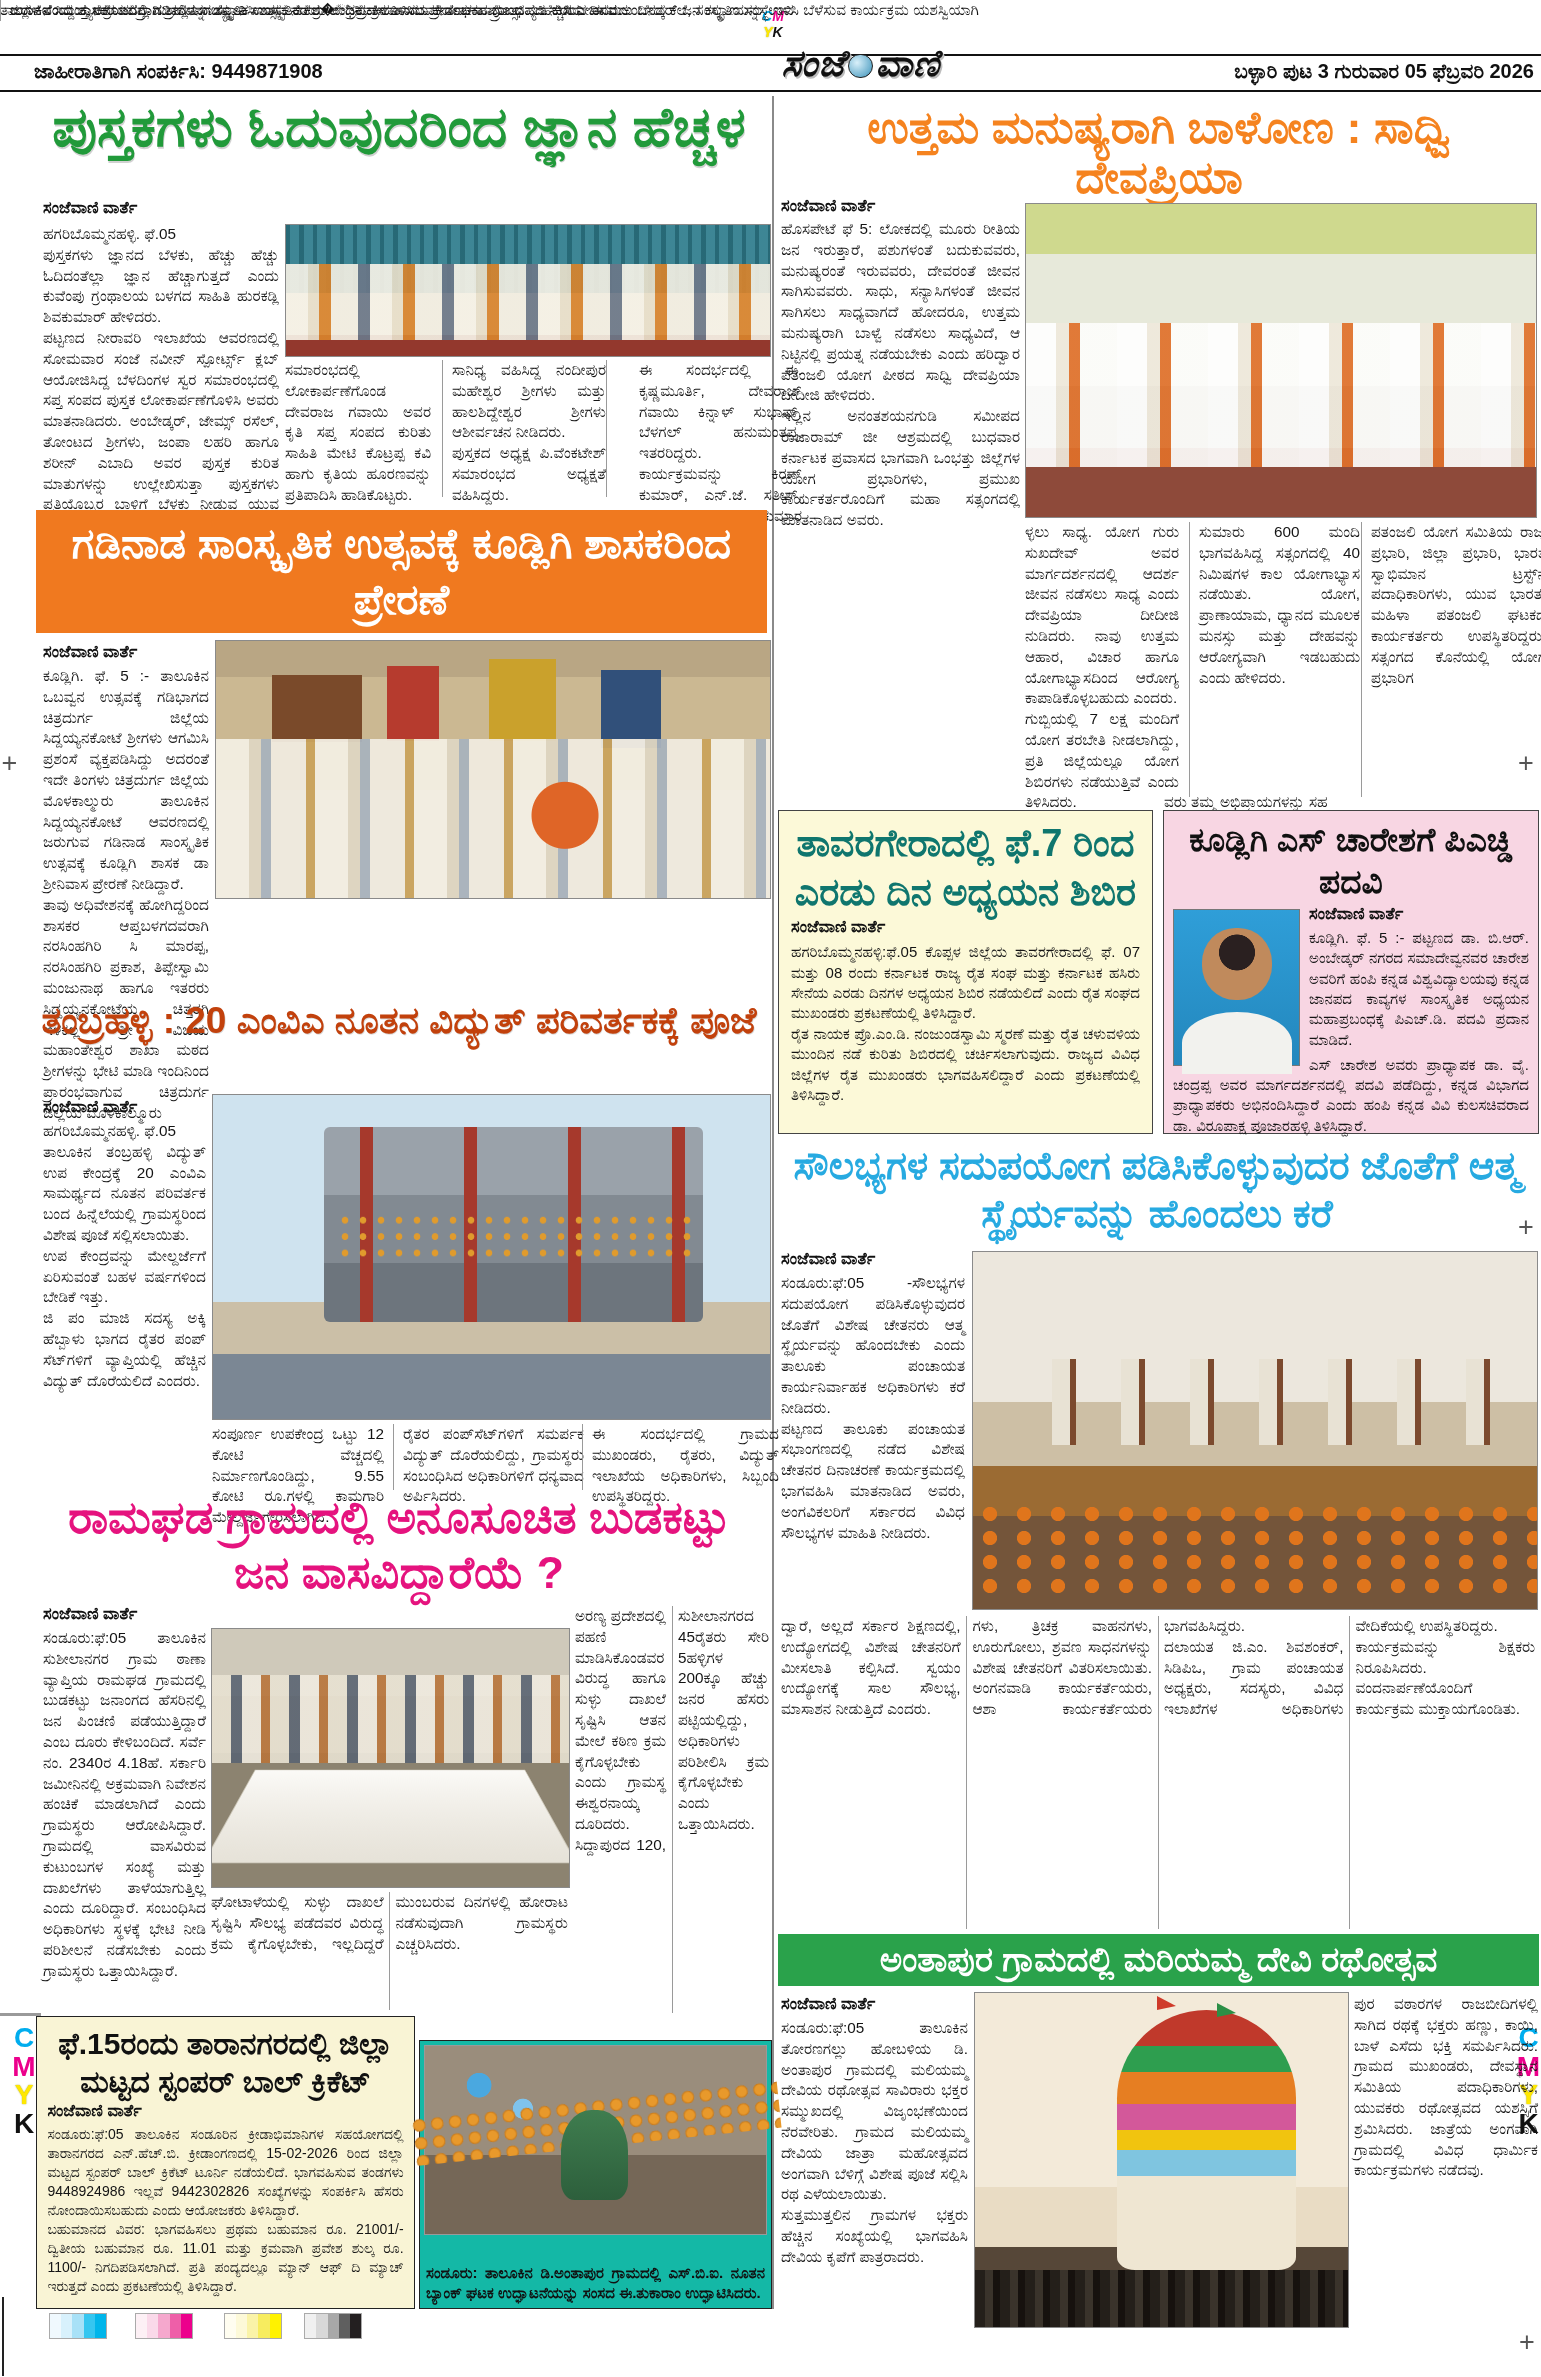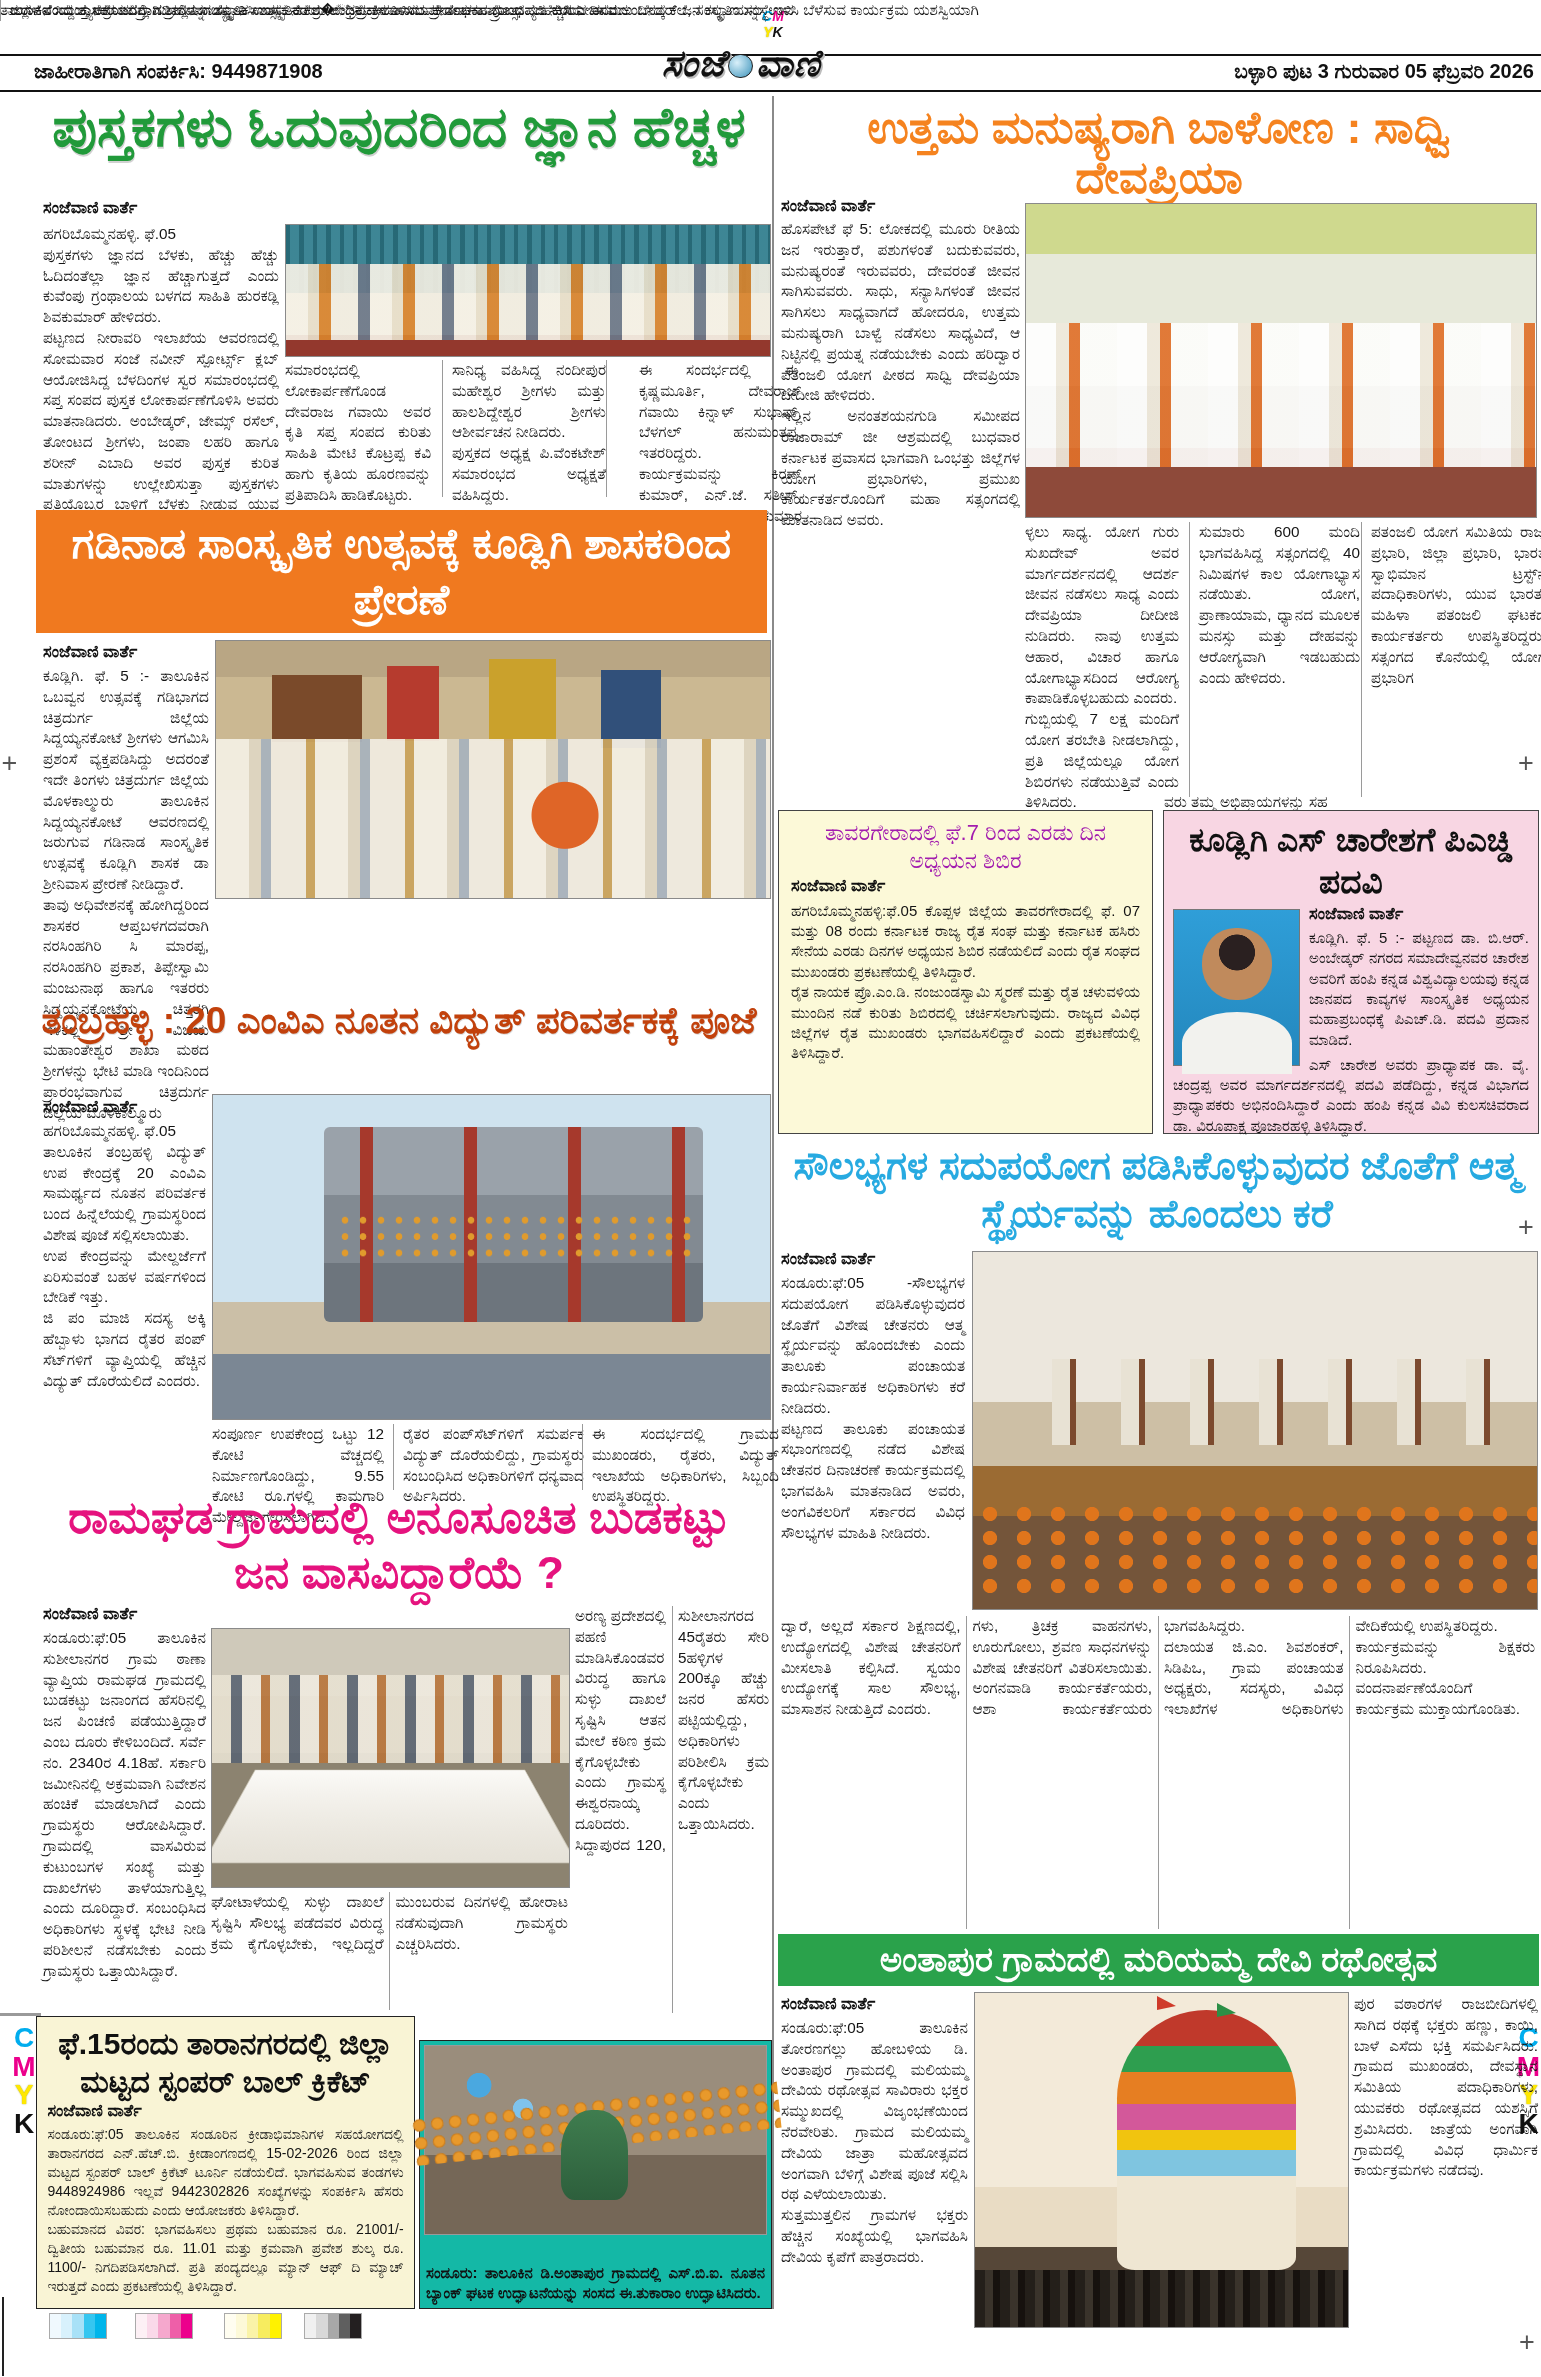--- a/index.html
+++ b/index.html
@@ -10,21 +10,21 @@
   .byline{font-size:16.4px;font-weight:700;color:#111;}
   .colrule{border-left:0.7px solid #9a9a9a;padding-left:9px;}
   .headline{font-weight:800;text-align:center;}
   .ph{border:0.7px solid #8a8a8a;overflow:hidden;}
   .boxed{box-sizing:border-box;}
   
   #hdr-line-top{left:0;top:54px;width:1542px;height:2.2px;background:#111;}
   #hdr-line-bot{left:0;top:90px;width:1542px;height:1.5px;background:#111;}
   #hdr-contact{left:34px;top:60px;width:448px;font-size:20px;font-weight:700;}
   #hdr-edition{left:1030px;top:60px;width:504px;font-size:20px;font-weight:700;text-align:right;}
-  #masthead{left:592px;top:43px;width:298px;text-align:center;font-size:37px;font-weight:900;
+  #masthead{left:642px;top:43px;width:298px;text-align:right;font-size:37px;font-weight:900;
             font-style:italic;letter-spacing:0.7px;text-shadow:1.5px 1.5px 0 #bdbdbd;}
   #masthead .globe{display:inline-block;width:22.4px;height:22.4px;border-radius:50%;
             background:radial-gradient(circle at 35% 35%, #d9f0fa, #69aecd 70%, #31708f);
             border:1.5px solid #222;vertical-align:middle;margin:0 3px;}
   #cmyk-top{left:752px;top:8px;width:42px;text-align:center;font-size:14px;font-weight:800;line-height:1.15;font-style:italic;}
   .lc{color:#00adee}.lm{color:#ec008c}.ly{color:#ffe800;text-shadow:0 0 1.5px #9a9a00}.lk{color:#111}
   #vdiv{left:772px;top:96px;width:1.5px;height:2213px;background:#8a8a8a;}
   
   #a1-head{left:37px;top:99px;width:724px;font-size:55px;color:#219a3a;line-height:1.05;text-shadow:0.7px 1.5px 0 rgba(0,0,0,.18);}
   #a1-byline{left:43px;top:198px;}
@@ -114,21 +114,21 @@
   #a6-photo{left:1025px;top:203px;width:510px;height:313px;
      background:linear-gradient(180deg,#cfd98e 0 16%, #e7e9da 16% 58%, #b8b3a4 58% 78%, #8e4a3a 78%);}
   #a6-photo .figures{position:absolute;left:0;right:0;bottom:16%;height:46%;
      background:repeating-linear-gradient(90deg,#ffffff 0 30px,#efe9dc 30px 43px,#e0702a 43px 54px,#fdfdfb 54px 91px);opacity:.92;}
   #a6-col2{left:1025px;top:522px;width:154px;height:275px;}
   #a6-col3{left:1189px;top:522px;width:161px;height:275px;}
   #a6-col4{left:1361px;top:522px;width:175px;height:275px;}
   #a6-overflow{left:1164px;top:792px;width:328px;font-size:15.3px;}
   
   #ybox{left:778px;top:810px;width:375px;height:324px;background:#fcf9d8;border:1.5px solid #444;padding:7.5px 12px;}
-  #ybox .bx-head{font-size:22px;font-weight:400;text-align:center;line-height:1.3;color:#a21caf;}
+  #ybox .bx-head{font-size:38px;font-weight:700;text-align:center;line-height:1.3;color:#0f766e;}
   #ybox .bodytxt{font-size:15px;margin-top:6px;}
   #pbox{left:1163px;top:810px;width:376px;height:324px;background:#f8d6e3;border:1.5px solid #444;padding:7.5px 9px;}
   #pbox .bx-head{font-size:33px;font-weight:800;text-align:center;line-height:1.3;color:#111;}
   #pbox .portrait{float:left;width:125px;height:155px;margin:4.5px 9px 3px 0;border:0.7px solid #777;position:relative;
      background:linear-gradient(180deg,#2f9ed8,#2387bd);}
   #pbox .portrait .head{position:absolute;left:22%;top:12%;width:56%;height:46%;border-radius:48%;
      background:radial-gradient(circle at 50% 34%, #2a2020 0 30%, rgba(0,0,0,0) 31%), #c08a5c;}
   #pbox .portrait .shirt{position:absolute;left:6%;bottom:-6%;width:88%;height:40%;border-radius:50% 50% 0 0;background:#f2f2ee;}
   #pbox .bodytxt{font-size:15px;margin-top:4.5px;}
   

